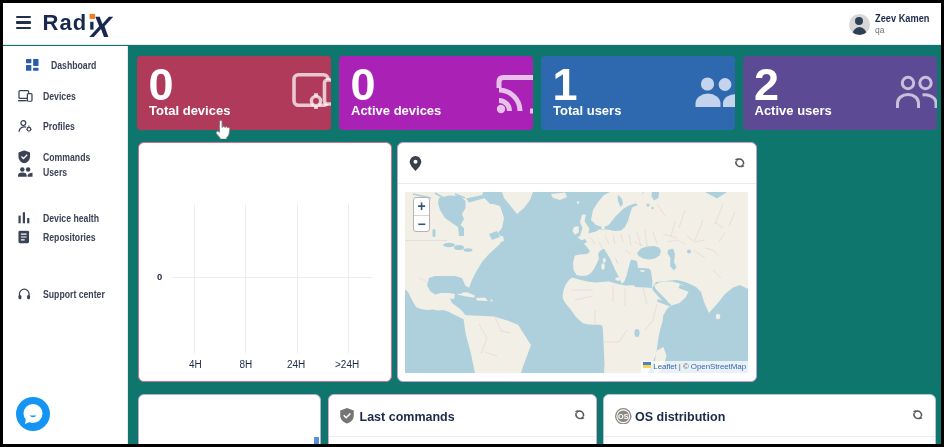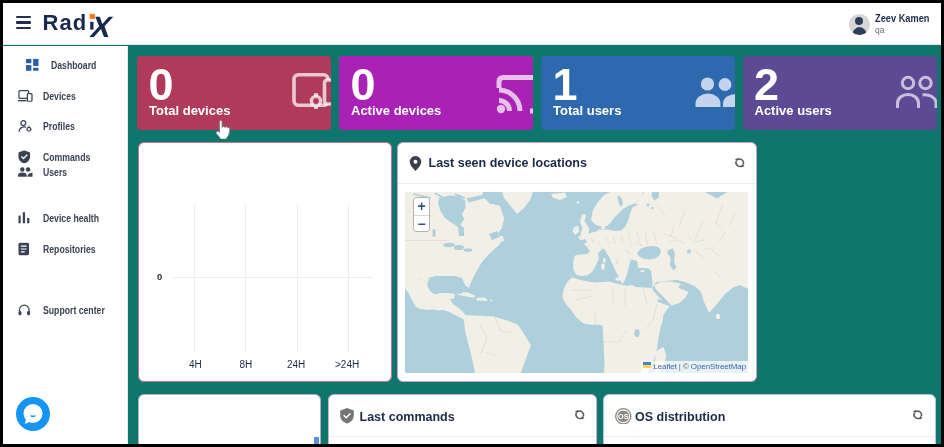--- a/index.html
+++ b/index.html
@@ -118,28 +118,28 @@
         <div class="txt">Users</div>
       </div>
       <div class="sitem" style="top: 157.3px;">
         <svg width="12.5" height="12.5" viewBox="0 0 13 13" fill="#3b4254">
           <rect x="0.5" y="4" width="2.3" height="8"></rect>
           <rect x="5" y="0.5" width="2.3" height="11.5"></rect>
           <rect x="9.5" y="6.5" width="2.3" height="5.5"></rect>
         </svg>
         <div class="txt">Device health</div>
       </div>
-      <div class="sitem" style="top: 188px;">
+      <div class="sitem" style="top: 176px;">
         <svg width="11.5" height="13.5" viewBox="0 0 12 14">
           <rect x="0.5" y="0.5" width="11" height="13" rx="1.5" fill="#3b4254"></rect>
           <path d="M3 4 h6 M3 7 h6 M3 10 h4" stroke="#fff" stroke-width="1.1"></path>
         </svg>
         <div class="txt">Repositories</div>
       </div>
-      <div class="sitem" style="top: 249px;">
+      <div class="sitem" style="top: 233px;">
         <svg width="12.5" height="13" viewBox="0 0 13 13" fill="none" stroke="#3b4254" stroke-width="1.3">
           <path d="M1.5 8 v-1.5 a 5 5 0 0 1 10 0 v1.5"></path>
           <rect x="0.5" y="7.5" width="3" height="4.5" rx="1.4" fill="#3b4254" stroke="none"></rect>
           <rect x="9.5" y="7.5" width="3" height="4.5" rx="1.4" fill="#3b4254" stroke="none"></rect>
         </svg>
         <div class="txt">Support center</div>
       </div>
     </div>
 
   <div class="stat" style="left:134px;background:#b03a5a">
@@ -198,21 +198,20 @@
     <div class="xlab" style="left:148px;top:216px">24H</div>
     <div class="xlab" style="left:196px;top:216px">&gt;24H</div>
   </div>
 
   <div class="card" style="left:393.5px;top:139px;width:360.5px;height:240px;border:1px solid #c79fd4">
     <div class="chead">
       <svg class="hicon" width="13" height="15" viewBox="0 0 13 15" fill="#3a4049">
         <path d="M6.5 0 a 5.8 5.8 0 0 1 5.8 5.8 c0 3.9 -5.8 9.2 -5.8 9.2 s-5.8 -5.3 -5.8 -9.2 a 5.8 5.8 0 0 1 5.8 -5.8 z"></path>
         <circle cx="6.5" cy="5.8" r="2" fill="#fff"></circle>
       </svg>
-      <div class="ttl">Last seen device locations</div>
       <svg class="refresh" width="13.5" height="13.5" viewBox="0 0 16 16">
           <use href="#refresh-g"></use>
         </svg>
     </div>
     <div id="map" style="position:absolute;left:7.5px;top:49px;width:343px;height:181px;background:#aed0dd;overflow:hidden">
       <svg width="343" height="181" viewBox="0 0 343 181">
         <g fill="#f2efe6" stroke="none">
 
           <polygon points="0,0 78,0 77,4 82,8 88,12 95,14 99,26 97,36 93,41 97,46 95,52 84,62 77,70 71,80 67,88 64,95.5 59,93 57,86 50,84 30,84 24,86 20,90 14,95 8,95 0,95"></polygon>
 

